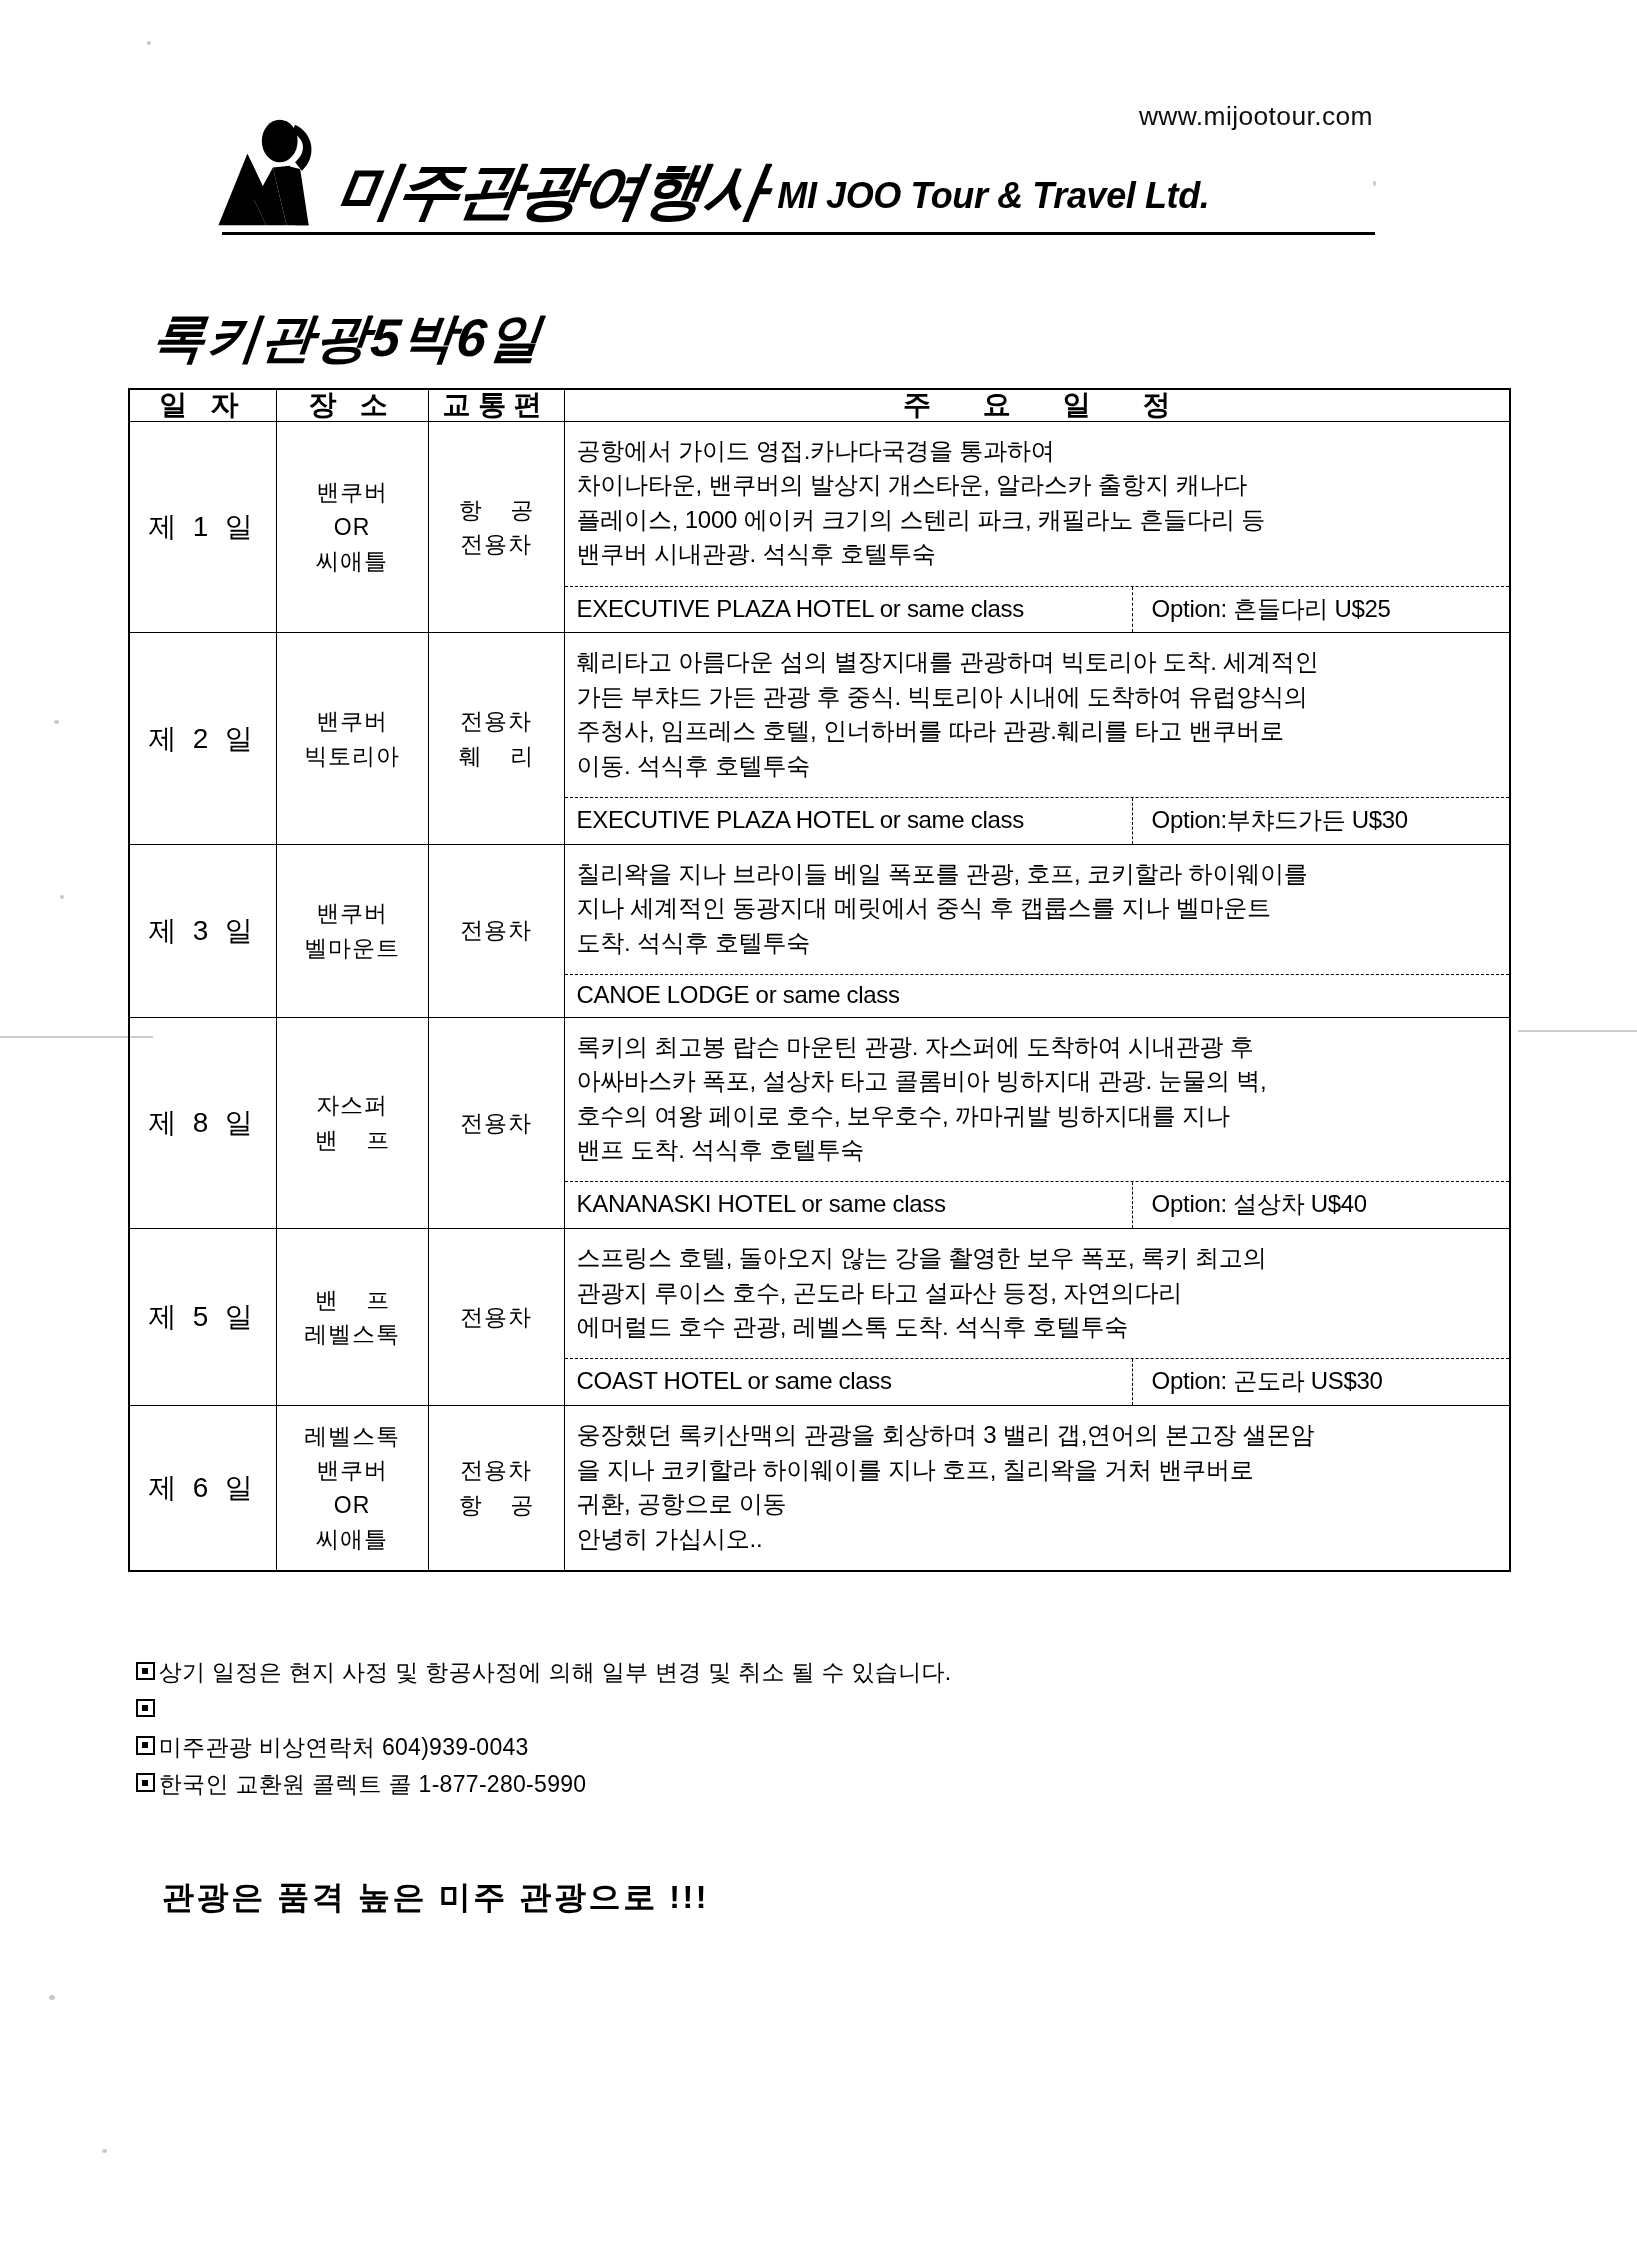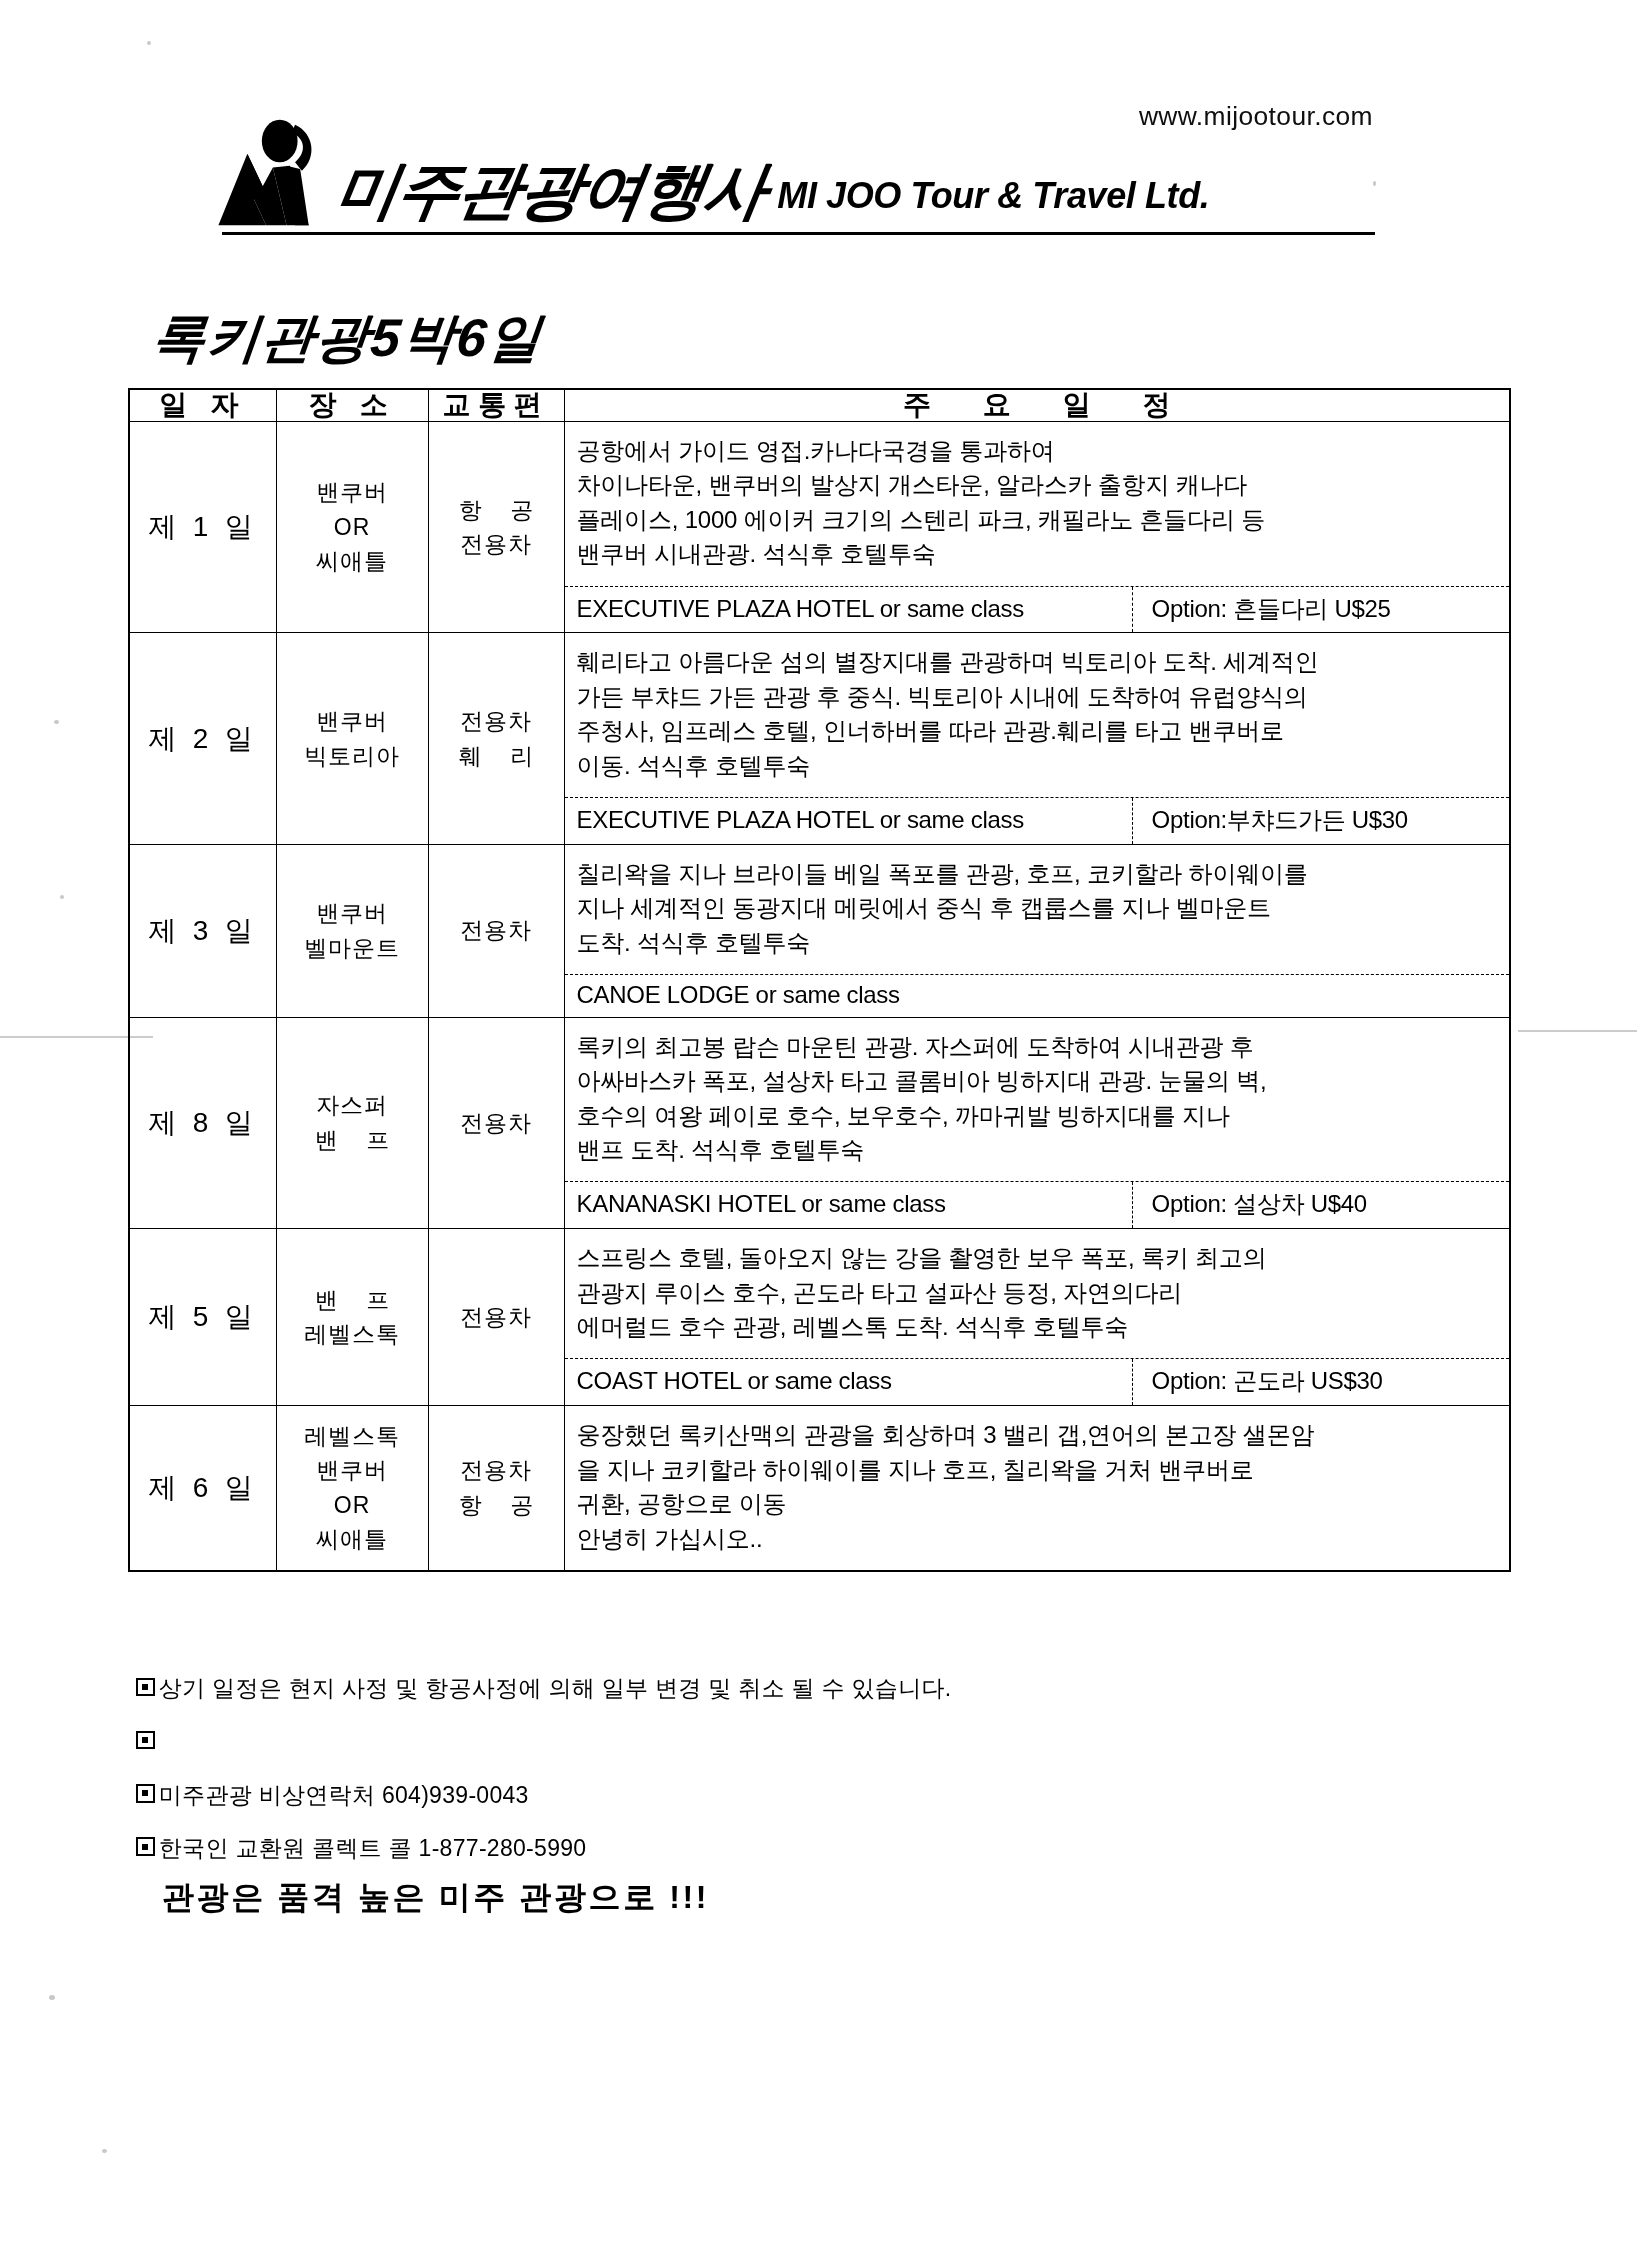--- a/index.html
+++ b/index.html
@@ -188,21 +188,20 @@
     position: absolute;
     left: 136px;
     top: 1654px;
     width: 1194px;
   }
   .note-line {
     font-size: 23px;
     line-height: 1.62;
     letter-spacing: 0.3px;
     white-space: nowrap;
-    margin-top: 16px;
   }
   .bullet-sq {
     display: inline-block;
     width: 14.5px;
     height: 14.5px;
     border: 2.6px solid #000;
     margin-right: 4.3px;
     position: relative;
     top: 0px;
     background:

